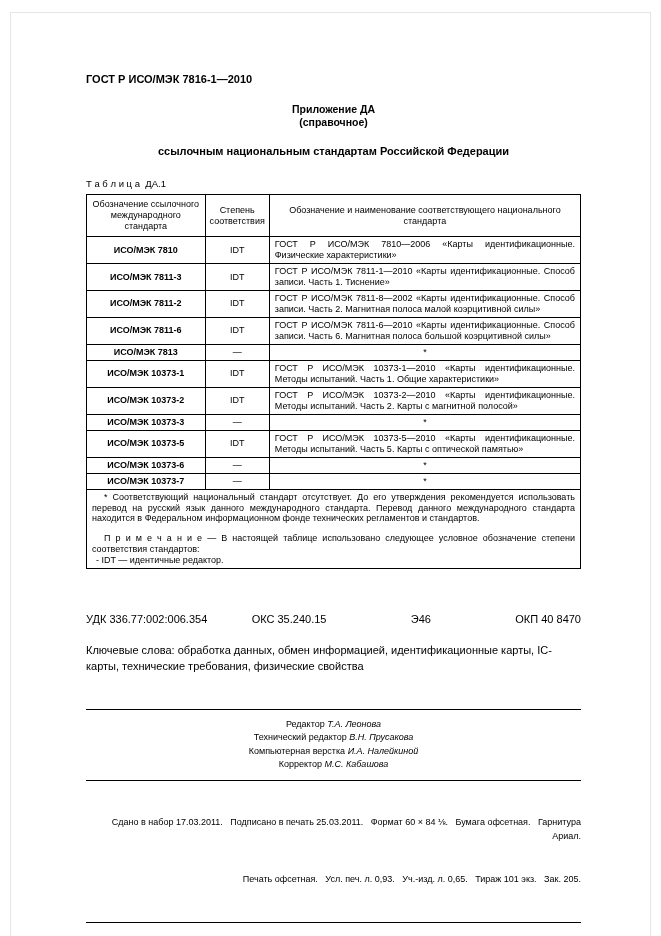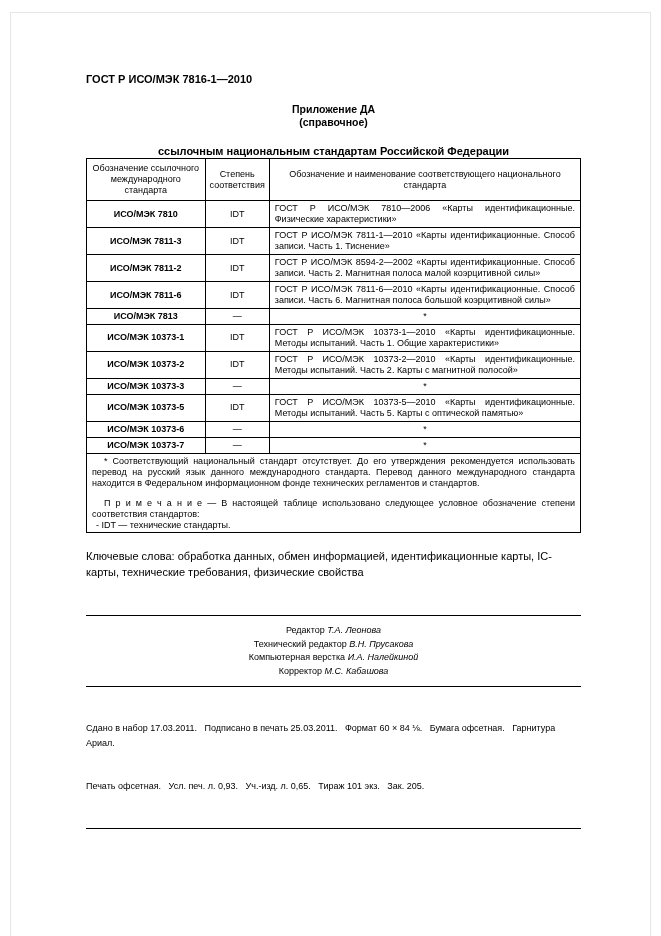--- a/index.html
+++ b/index.html
@@ -32,39 +32,40 @@
   .codes-row span{white-space:nowrap;}
   .codes-row .mid1{margin-left:-40px;}
   .codes-row .mid2{margin-left:0px;}
   .keywords{margin:16px 0 0 0;font-size:11px;line-height:1.45;text-align:left;}
   .rule{border-top:1px solid #000;height:0;margin:0;}
   .rule.r1{margin-top:34px;}
   .rule.r2{margin-top:6px;}
   .rule.r3{margin-top:5px;}
   .editors{text-align:center;font-size:9px;line-height:1.5;margin-top:8px;margin-bottom:8px;}
   .editors .name{font-style:italic;}
-  .print-info{text-align:left;font-size:9px;line-height:1.6;margin:5px 0 6px 0;white-space:pre-wrap;}
+  .print-info{text-align:right;font-size:9px;line-height:1.6;margin:5px 0 6px 0;white-space:pre-wrap;}
   .publisher{text-align:center;font-size:9px;line-height:1.45;margin:5px 0 6px 0;white-space:pre-wrap;}
 </style>
 </head>
 <body>
 
 <div class="page">
 
   <div class="doc-number">ГОСТ Р ИСО/МЭК 7816-1—2010</div>
 
   <div class="annex">
     <div>Приложение ДА</div>
     <div>(справочное)</div>
   </div>
 
   <div class="title">
     <div>ссылочным национальным стандартам Российской Федерации</div>
   </div>
 
+  <div class="table-caption">Т а б л и ц а  ДА.1</div>
 
   <table class="corr">
     <thead>
       <tr>
         <th>Обозначение ссылочного международного стандарта</th>
         <th>Степень соответствия</th>
         <th>Обозначение и наименование соответствующего национального стандарта</th>
       </tr>
     </thead>
     <tbody>
@@ -74,21 +75,21 @@
         <td class="c3">ГОСТ Р ИСО/МЭК 7810—2006  «Карты идентификационные. Физические характеристики»</td>
       </tr>
       <tr>
         <td class="c1">ИСО/МЭК 7811-3</td>
         <td class="c2">IDT</td>
         <td class="c3">ГОСТ Р ИСО/МЭК 7811-1—2010 «Карты идентификационные. Способ записи. Часть 1. Тиснение»</td>
       </tr>
       <tr>
         <td class="c1">ИСО/МЭК 7811-2</td>
         <td class="c2">IDT</td>
-        <td class="c3">ГОСТ Р ИСО/МЭК 8594-2—2002  «Карты идентификационные. Способ записи. Часть 2. Магнитная полоса малой коэрцитивной силы»</td>
+        <td class="c3">ГОСТ Р ИСО/МЭК 7811-8—2002  «Карты идентификационные. Способ записи. Часть 2. Магнитная полоса малой коэрцитивной силы»</td>
       </tr>
       <tr>
         <td class="c1">ИСО/МЭК 7811-6</td>
         <td class="c2">IDT</td>
         <td class="c3">ГОСТ Р ИСО/МЭК 7811-6—2010  «Карты идентификационные. Способ записи. Часть 6. Магнитная полоса большой коэрцитивной силы»</td>
       </tr>
       <tr>
         <td class="c1">ИСО/МЭК 7813</td>
         <td class="c2">—</td>
         <td class="c3 ctr">*</td>
@@ -121,27 +122,33 @@
       <tr>
         <td class="c1">ИСО/МЭК 10373-7</td>
         <td class="c2">—</td>
         <td class="c3 ctr">*</td>
       </tr>
       <tr>
         <td class="footcell" colspan="3">
           <div class="footnote-text">* Соответствующий национальный стандарт отсутствует. До его утверждения рекомендуется использовать перевод на русский язык данного международного стандарта. Перевод данного международного стандарта находится в Федеральном информационном фонде технических регламентов и стандартов.</div>
           <div class="note-block">
             <div class="note-intro">П р и м е ч а н и е — В настоящей таблице использовано следующее условное обозначение степени соответствия стандартов:</div>
-            <div class="note-item">- IDT — технические стандарты.</div>
+            <div class="note-item">- IDT — идентичные редактор.</div>
           </div>
         </td>
       </tr>
     </tbody>
   </table>
 
+  <div class="codes-row">
+    <span>УДК 336.77:002:006.354</span>
+    <span class="mid1">ОКС 35.240.15</span>
+    <span class="mid2">Э46</span>
+    <span>ОКП 40 8470</span>
+  </div>
 
   <p class="keywords">Ключевые слова: обработка данных, обмен информацией, идентификационные карты, IC-карты, технические требования, физические свойства</p>
 
   <div class="rule r1"></div>
 
   <div class="editors">
     <div>
       <span>Редактор</span>
       <span class="name">Т.А. Леонова</span>
     </div>

